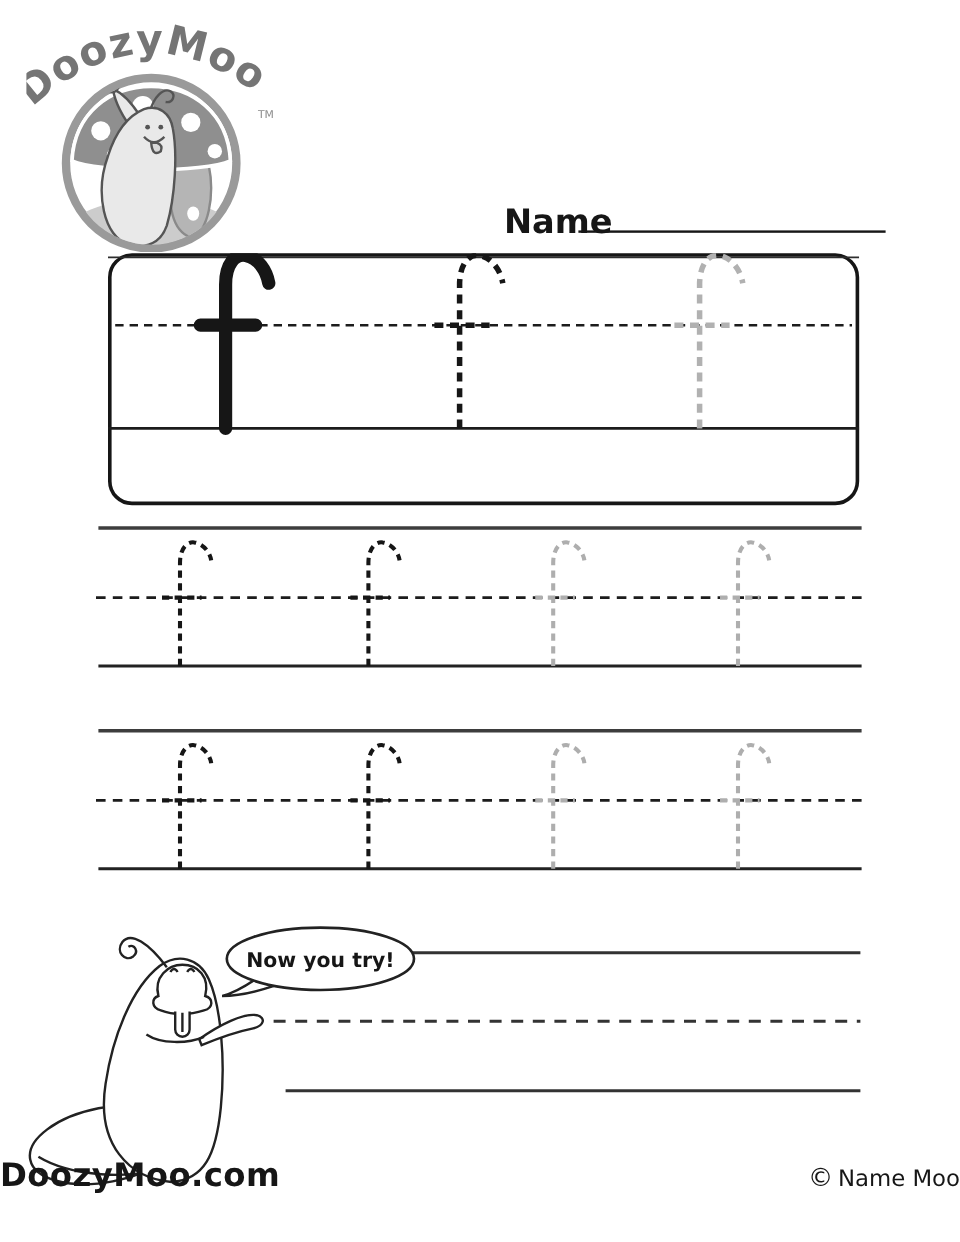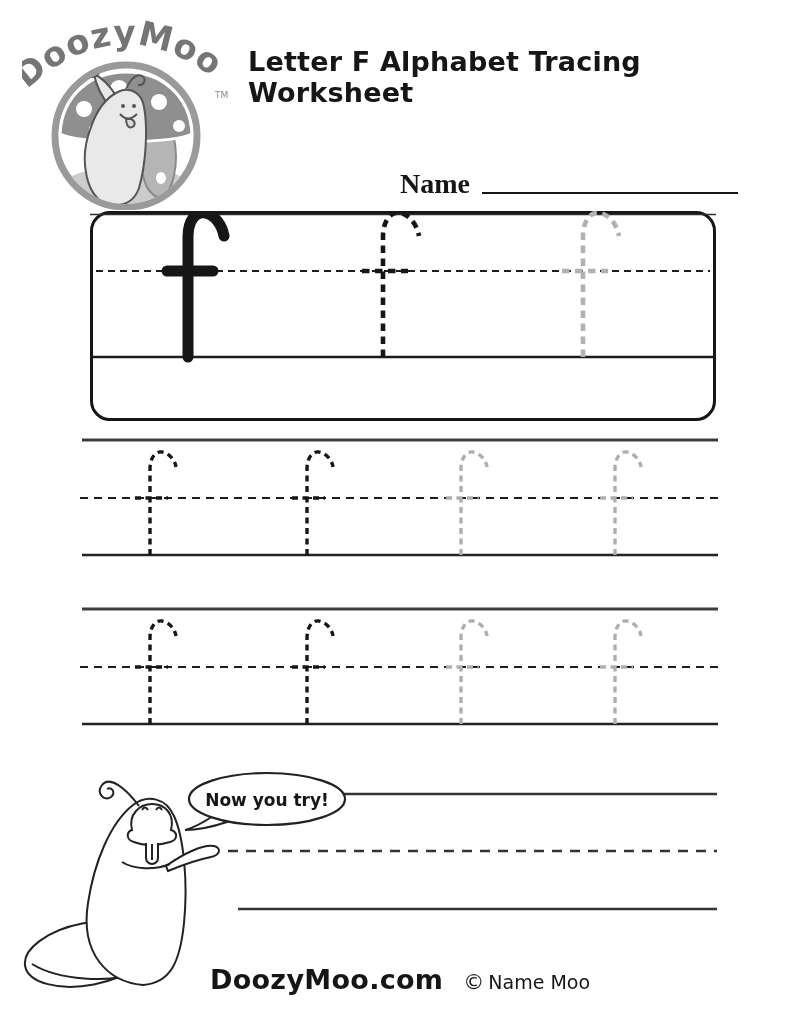--- a/index.html
+++ b/index.html
@@ -9,31 +9,31 @@
     font-family:"DejaVu Sans", sans-serif; color:#161616; overflow:hidden;
   }
   .abs { position:absolute; }
 
   
   .title-block { left:248px; top:46px; }
   .title-line1 { font-size:27px; font-weight:700; letter-spacing:0.2px; }
   .title-line2 { font-size:26px; font-weight:600; margin-top:3px; }
 
   
-  .name-label { left:400px; top:168px; font-size:28px; font-weight:600;font-family:Liberation Serif, serif; }
+  .name-label { left:420px; top:168px; font-size:28px; font-weight:600; }
   .name-line  { left:482px; top:170px; width:256px; height:24px;
                 border-bottom:2.5px solid #161616; }
 
   
   .trace-box { left:90px; top:211px; width:626px; height:210px;
                border:3px solid #161616; border-radius:20px; background:transparent; }
   .box-art { left:90px; top:211px; }
 
   
-  .footer { left:0; top:964px; width:800px; display:flex; justify-content:center;
+  .footer { left:0; top:964px; width:800px; display:flex; justify-content:space-between;
             align-items:baseline; gap:20px; }
   .footer-site { font-size:27px; font-weight:700; letter-spacing:0.3px; }
   .footer-copy { font-size:19px; font-weight:500; display:flex; align-items:baseline; gap:4px; }
   .footer-copy .csym { font-size:21px; }
 
   svg text { font-family:"DejaVu Sans", sans-serif; }
 </style>
 </head>
 <body>
 
@@ -76,21 +76,20 @@
       </g>
     </g>
 
     <text font-size="34" font-weight="700" fill="#757575" stroke="#ffffff" stroke-width="5" paint-order="stroke" letter-spacing="1">
       <textPath href="#logo-arc" startOffset="4">DoozyMoo</textPath>
     </text>
     <text x="193" y="88" font-size="9" fill="#8a8a8a">TM</text>
   </svg>
 
   <div class="abs title-block">
-    <div class="title-line1">Letter F Alphabet Tracing Worksheet</div>
   </div>
 
   <div class="abs name-label">Name</div>
   <div class="abs name-line"></div>
 
   <div class="abs trace-box"></div>
   <svg class="abs box-art" width="626" height="210" viewBox="0 0 626 210">
     <defs>
       <path id="glyph-f-big" d="M 0 0 L 0 -120 C 0 -137 8 -146 17 -144 C 27 -142 34 -132 36 -121 M -21 -86 L 25 -86" fill="none"></path>
       <path id="glyph-f-small" d="M 0 0 L 0 -86 C 0 -98 6 -104 12 -103 C 19 -102 25 -95 26 -88 M -15 -57 L 18 -57" fill="none"></path>

